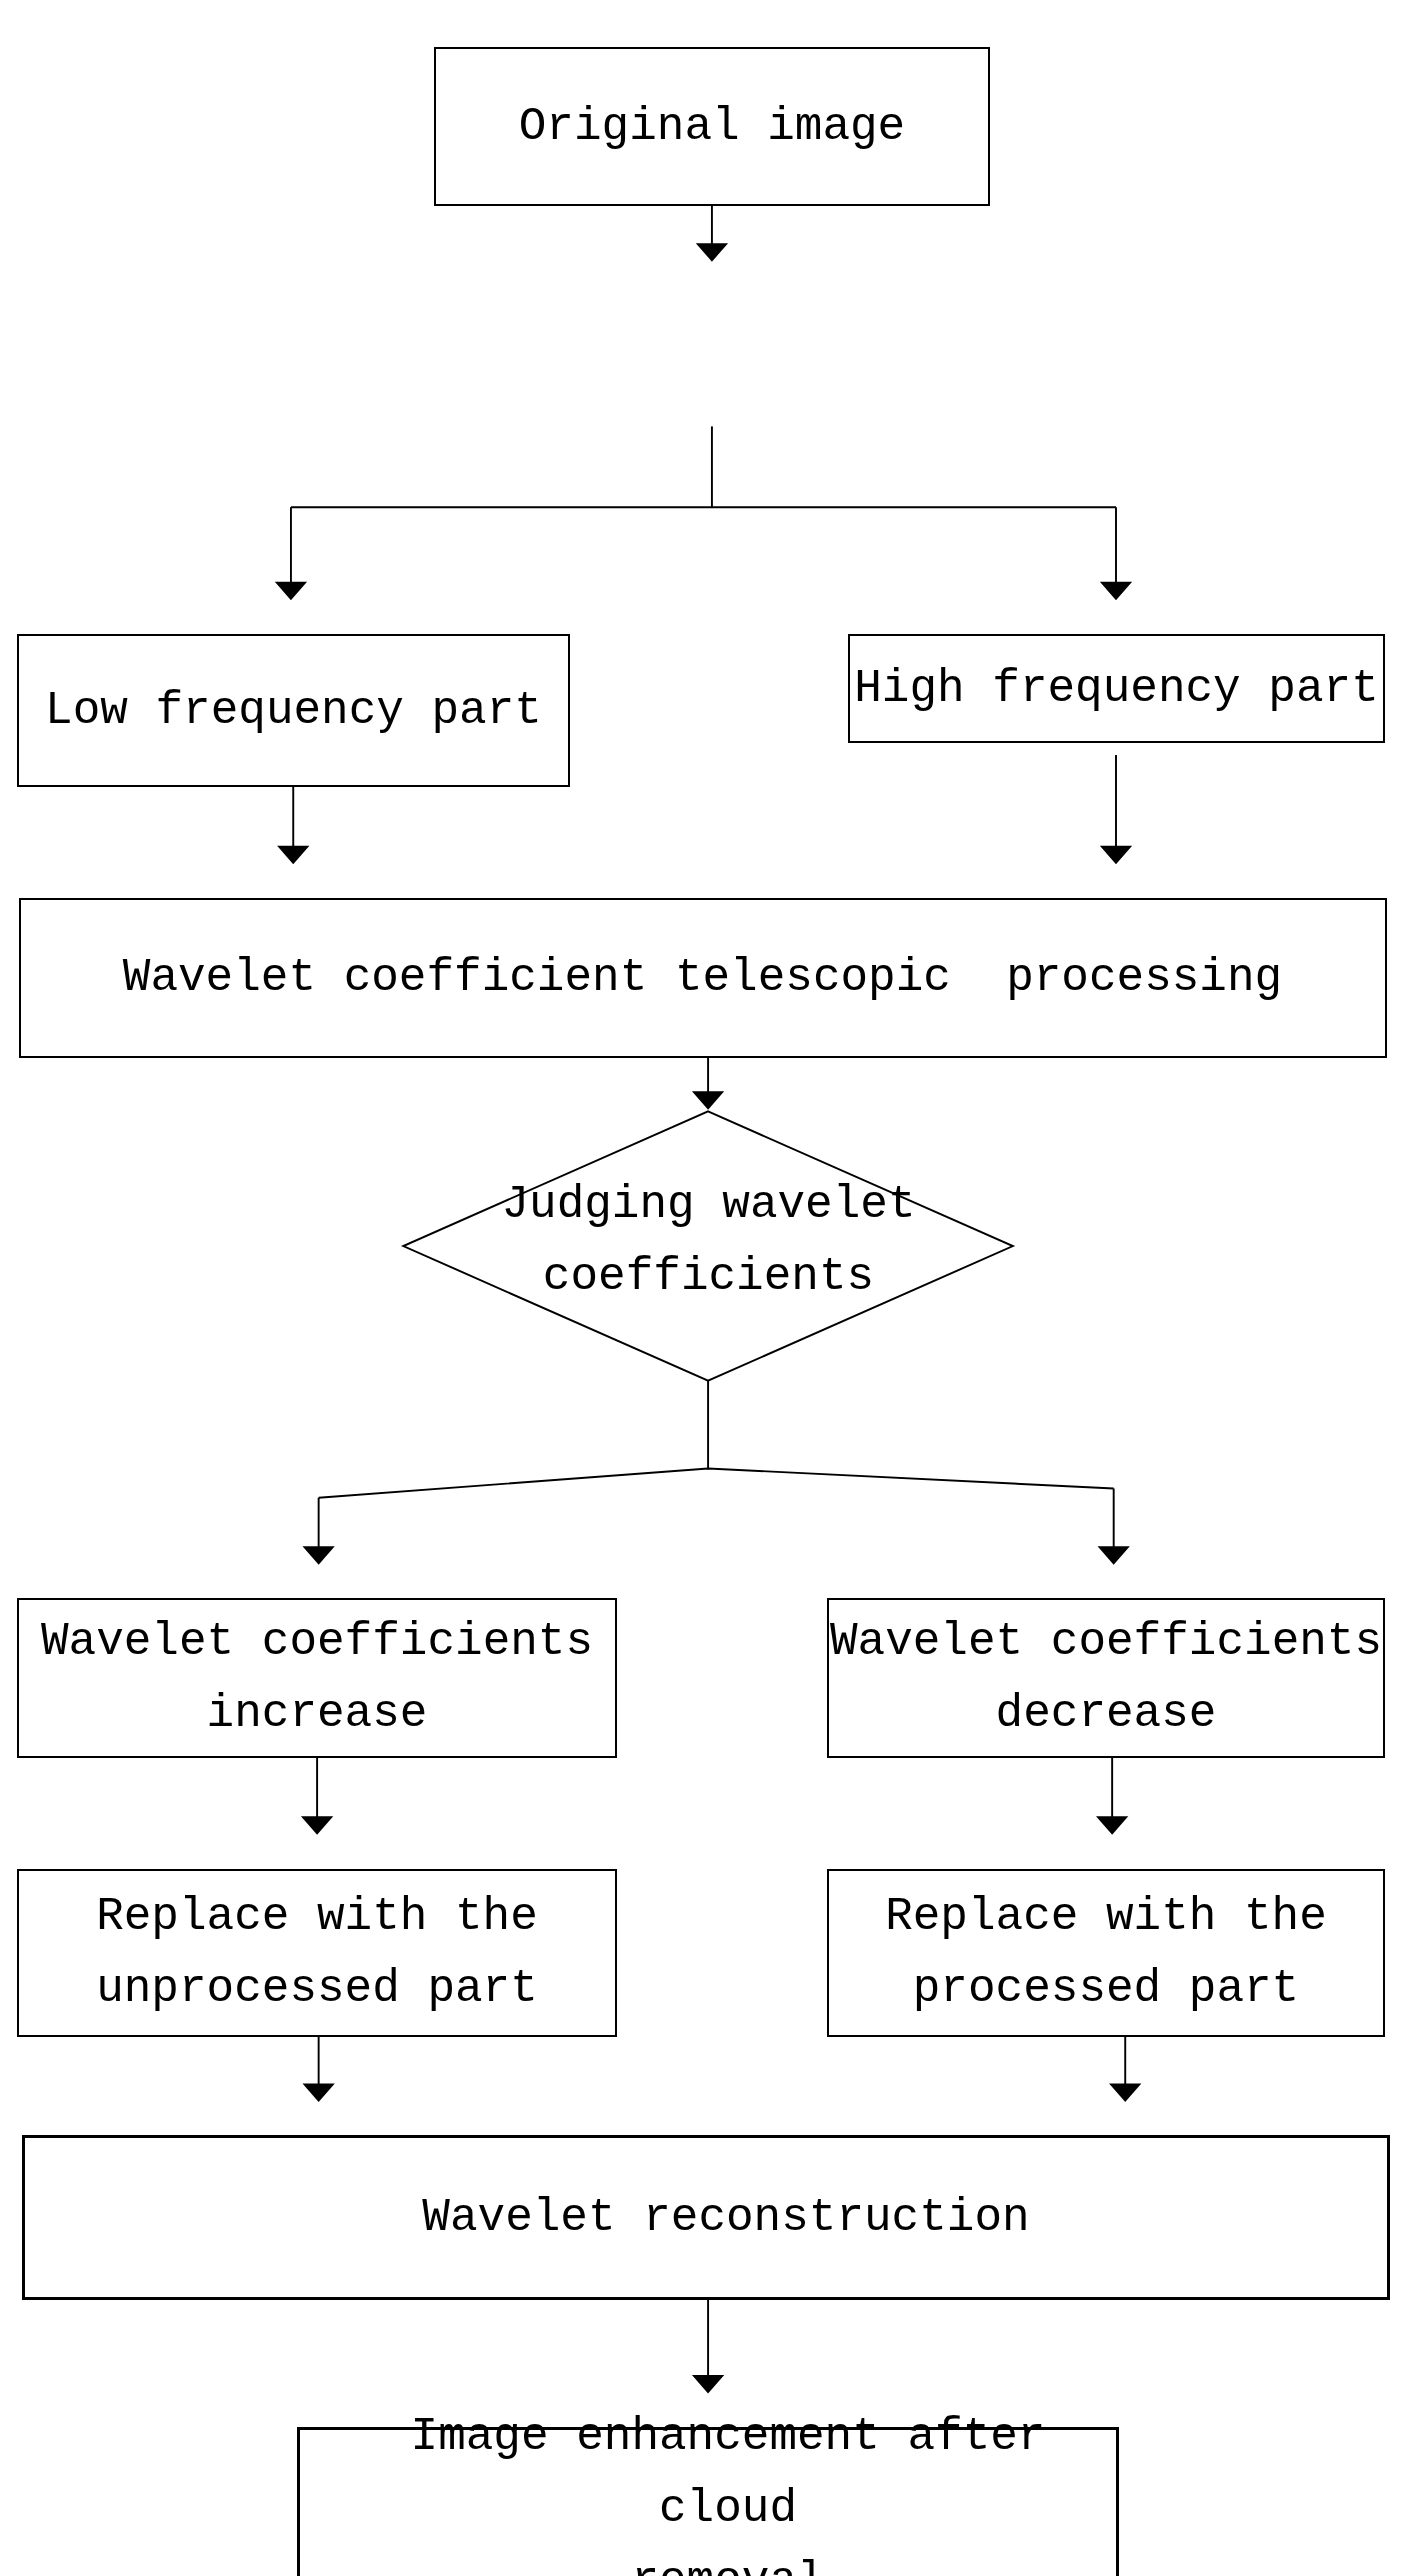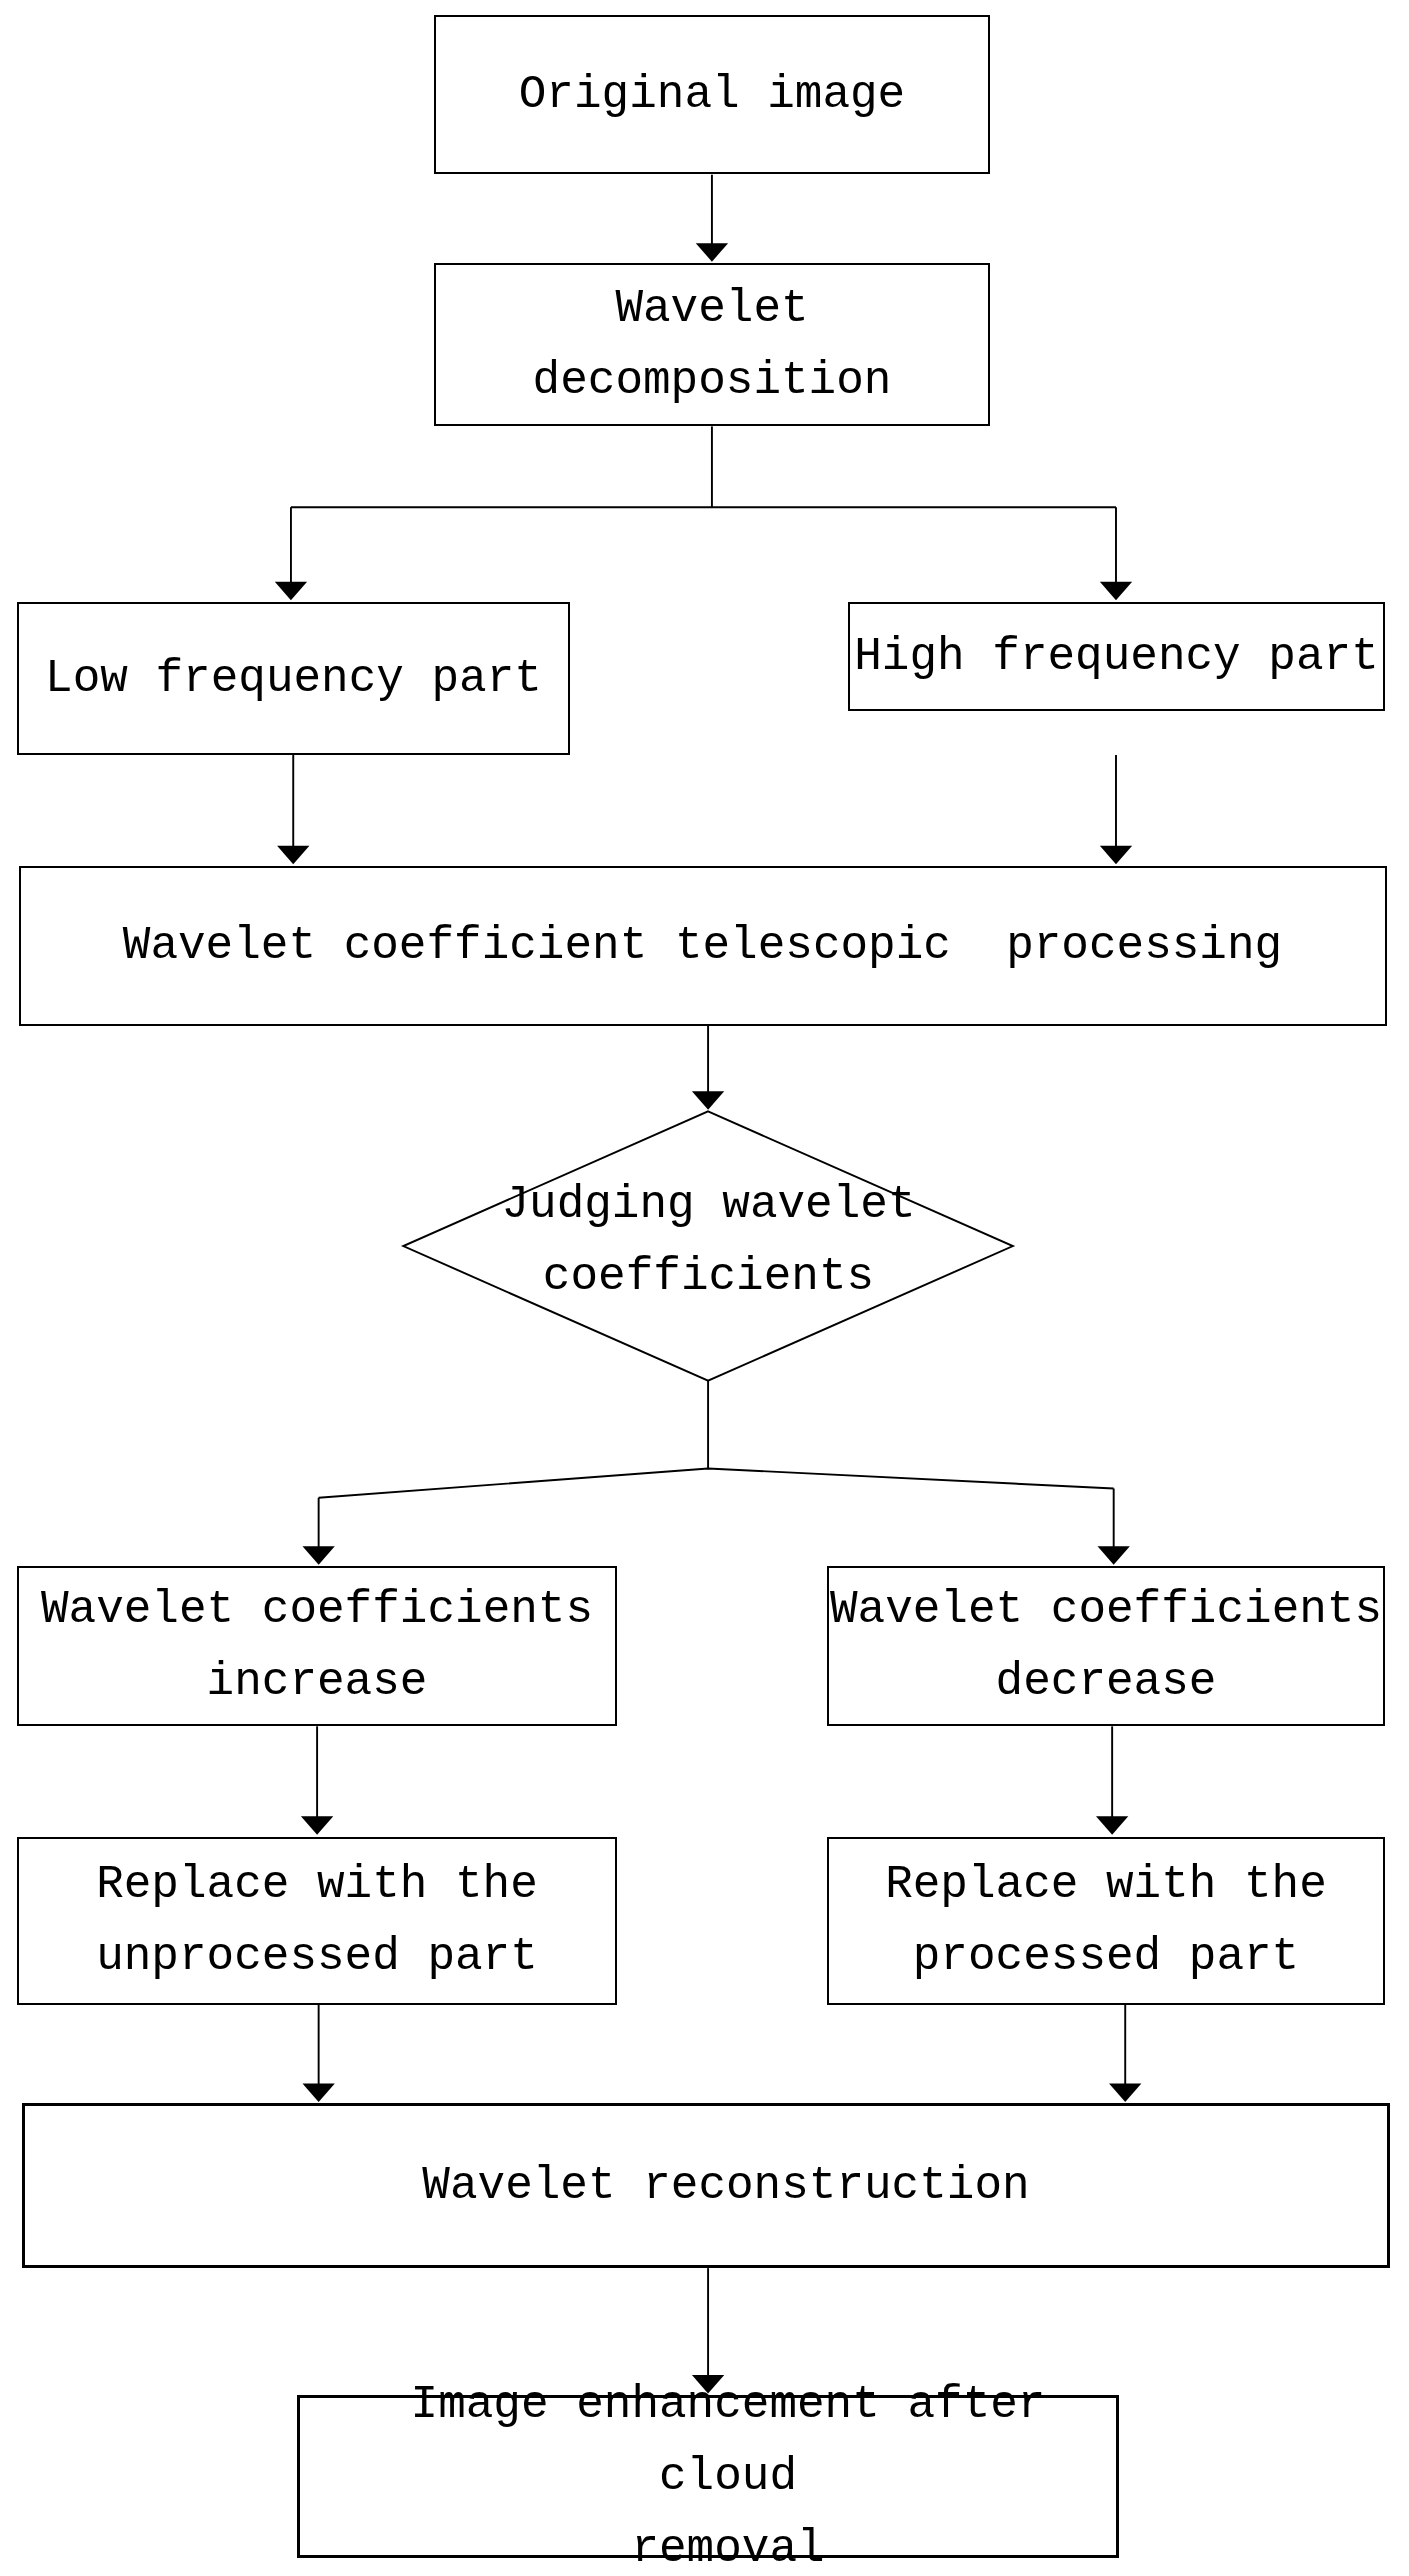--- a/index.html
+++ b/index.html
@@ -24,20 +24,21 @@
     height: 2576px;
   }
   .node {
     position: absolute;
     box-sizing: border-box;
     border: 2.3px solid #000000;
     background: #ffffff;
     display: flex;
     align-items: center;
     justify-content: center;
+    margin-top: 32px;
   }
   .node.thick { border-width: 3.1px; padding-left: 40px; }
   .diamond-label {
     position: absolute;
     display: flex;
     justify-content: center;
     background: transparent;
   }
   .label {
     display: block;
@@ -93,24 +94,20 @@
     <polygon fill="#000000" stroke="none" points="1441,2707 1483,2707 1462,2731"></polygon>
 
     <line x1="920" y1="2947" x2="920" y2="3088"></line>
     <polygon fill="#000000" stroke="none" points="899,3086 941,3086 920,3110"></polygon>
   </svg>
 
   <div class="node" style="left:434px; top:15.4px; width:556px; height:159px">
     <span class="label">Original image</span>
   </div>
 
-  <div class="node" style="left:434px; top:263px; width:556px; height:163px">
-    <span class="label">Wavelet
-decomposition</span>
-  </div>
 
   <div class="node" style="left:17px; top:602px; width:553px; height:153px">
     <span class="label">Low frequency part</span>
   </div>
 
   <div class="node" style="left:848px; top:602px; width:537px; height:109px">
     <span class="label">High frequency part</span>
   </div>
 
   <div class="node" style="left:18.5px; top:866px; width:1368px; height:160px">

